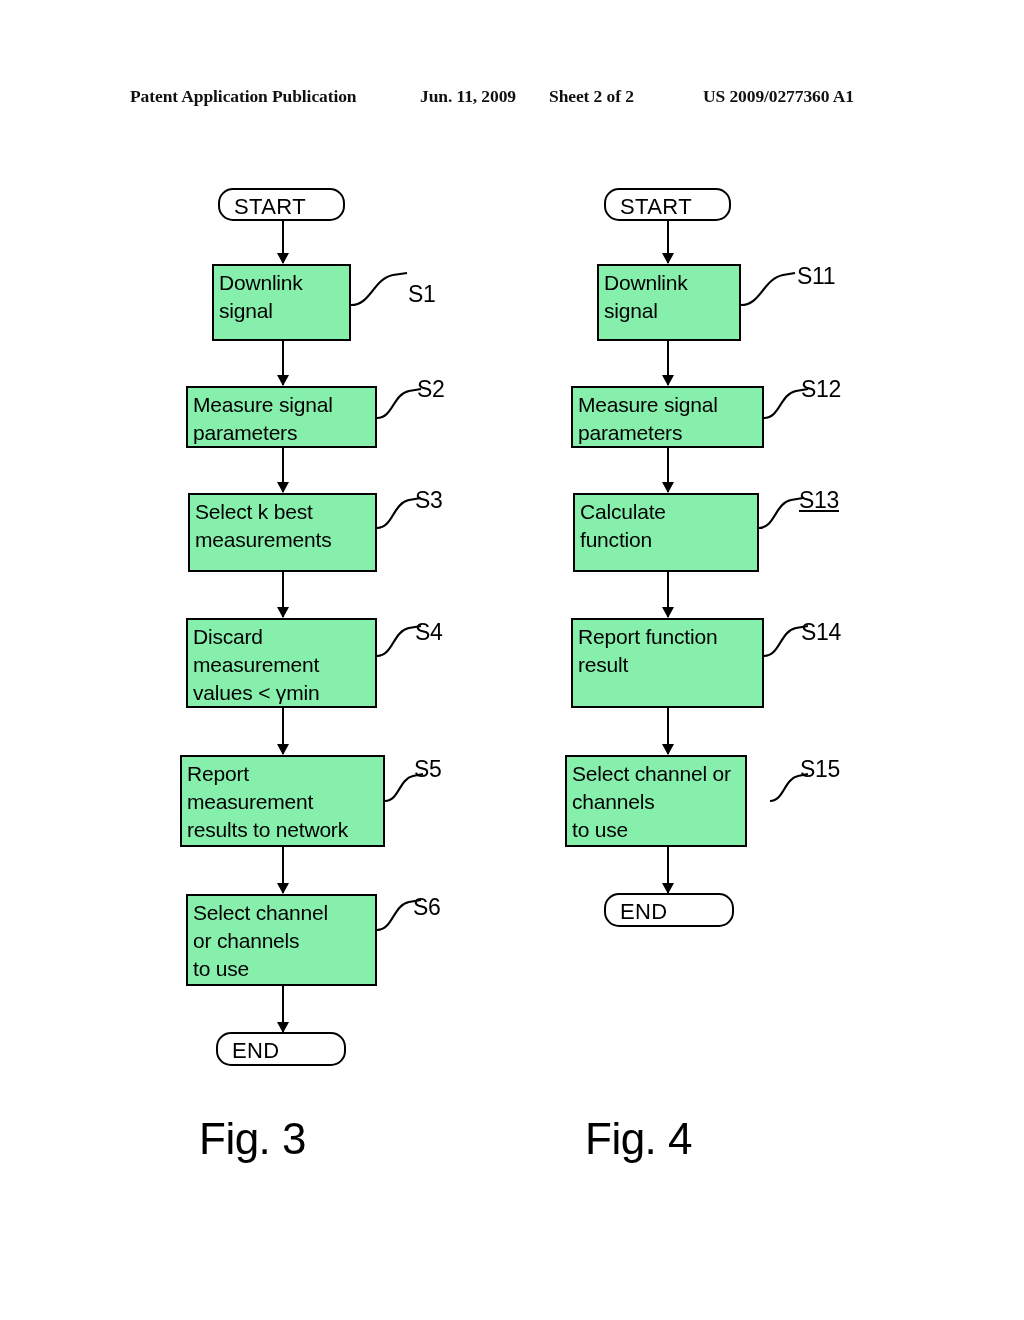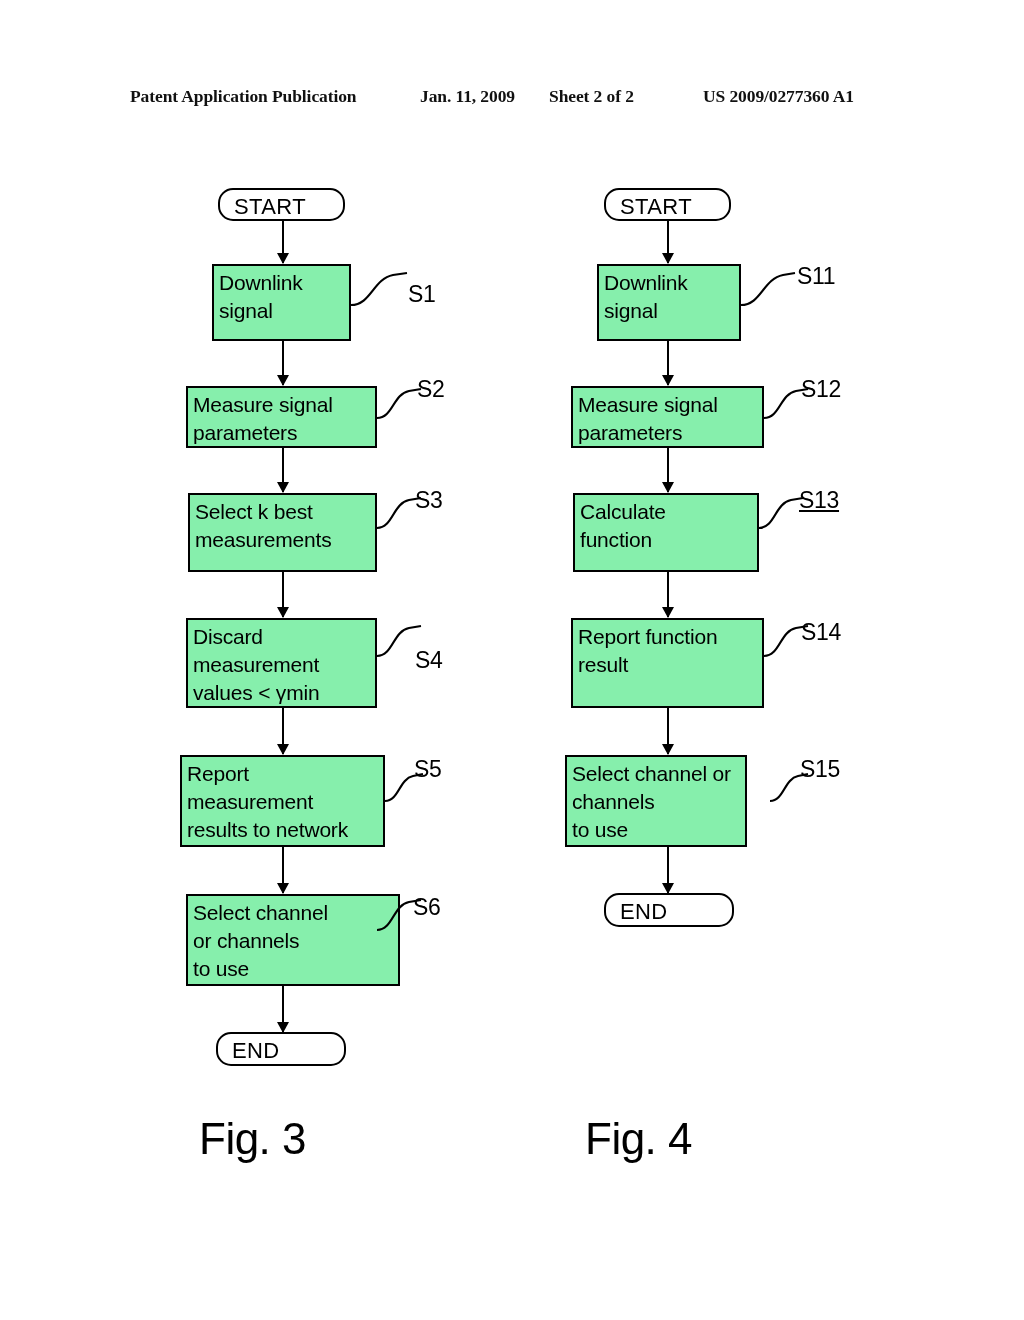--- a/index.html
+++ b/index.html
@@ -122,21 +122,21 @@
     line-height: 44px;
     letter-spacing: -0.5px;
     white-space: nowrap;
   }
 </style>
 </head>
 <body>
 
 <div id="patent-header">
   <span class="hdr" id="hdr-pub">Patent Application Publication</span>
-  <span class="hdr" id="hdr-date">Jan. 11, 2009</span>
+  <span class="hdr" id="hdr-date">Jun. 11, 2009</span>
   <span class="hdr" id="hdr-sheet">Sheet 2 of 2</span>
   <span class="hdr" id="hdr-num">US 2009/0277360 A1</span>
 </div>
 
 <div id="figure-area">
 
   <div>
 
     <div class="term-box" style="left:218px; top:188px; width:127px; height:33px;">
       <span class="box-text">START</span>
@@ -182,37 +182,37 @@
     <div class="proc-box" style="left:186px; top:618px; width:191px; height:90px;">
       <span class="box-text">Discard
 measurement
 values &lt; γmin</span>
     </div>
     <div class="leader" style="left:377px; top:622px;">
       <svg width="48" height="42" viewBox="0 0 48 42">
           <path d="M0 34 C 16 34, 16 9, 32 6 L 44 4" fill="none" stroke="#000" stroke-width="2.2"></path>
         </svg>
     </div>
-    <span class="step-label" style="left:415px; top:621px;margin-top:28px;">S4</span>
+    <span class="step-label" style="left:415px; top:621px;">S4</span>
     <div class="connector" style="left:282px; top:708px; height:46px;"></div>
 
     <div class="proc-box" style="left:180px; top:755px; width:205px; height:92px;">
       <span class="box-text">Report
 measurement
 results to network</span>
     </div>
     <div class="leader" style="left:385px; top:769px;">
       <svg width="42" height="40" viewBox="0 0 42 40">
           <path d="M0 32 C 14 32, 14 10, 28 7 L 38 5" fill="none" stroke="#000" stroke-width="2.2"></path>
         </svg>
     </div>
     <span class="step-label" style="left:414px; top:758px;">S5</span>
     <div class="connector" style="left:282px; top:847px; height:46px;"></div>
 
-    <div class="proc-box" style="left:186px; top:894px; width:214px; height:92px;">
+    <div class="proc-box" style="left:186px; top:894px; width:191px; height:92px;">
       <span class="box-text">Select channel
 or channels
 to use</span>
     </div>
     <div class="leader" style="left:377px; top:896px;">
       <svg width="48" height="42" viewBox="0 0 48 42">
           <path d="M0 34 C 16 34, 16 9, 32 6 L 44 4" fill="none" stroke="#000" stroke-width="2.2"></path>
         </svg>
     </div>
     <span class="step-label" style="left:413px; top:896px;">S6</span>

